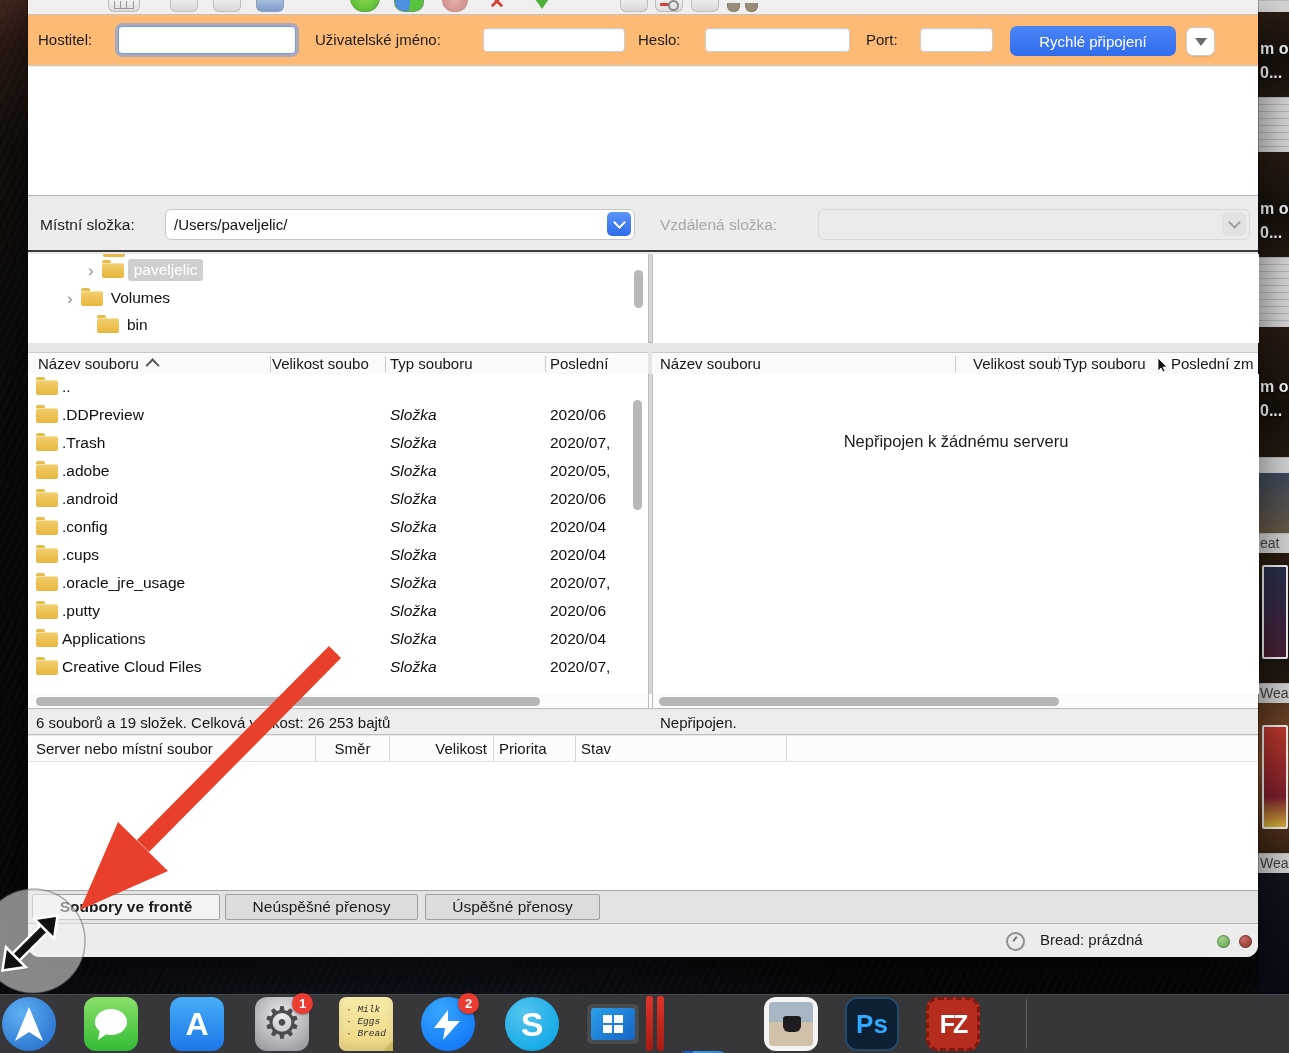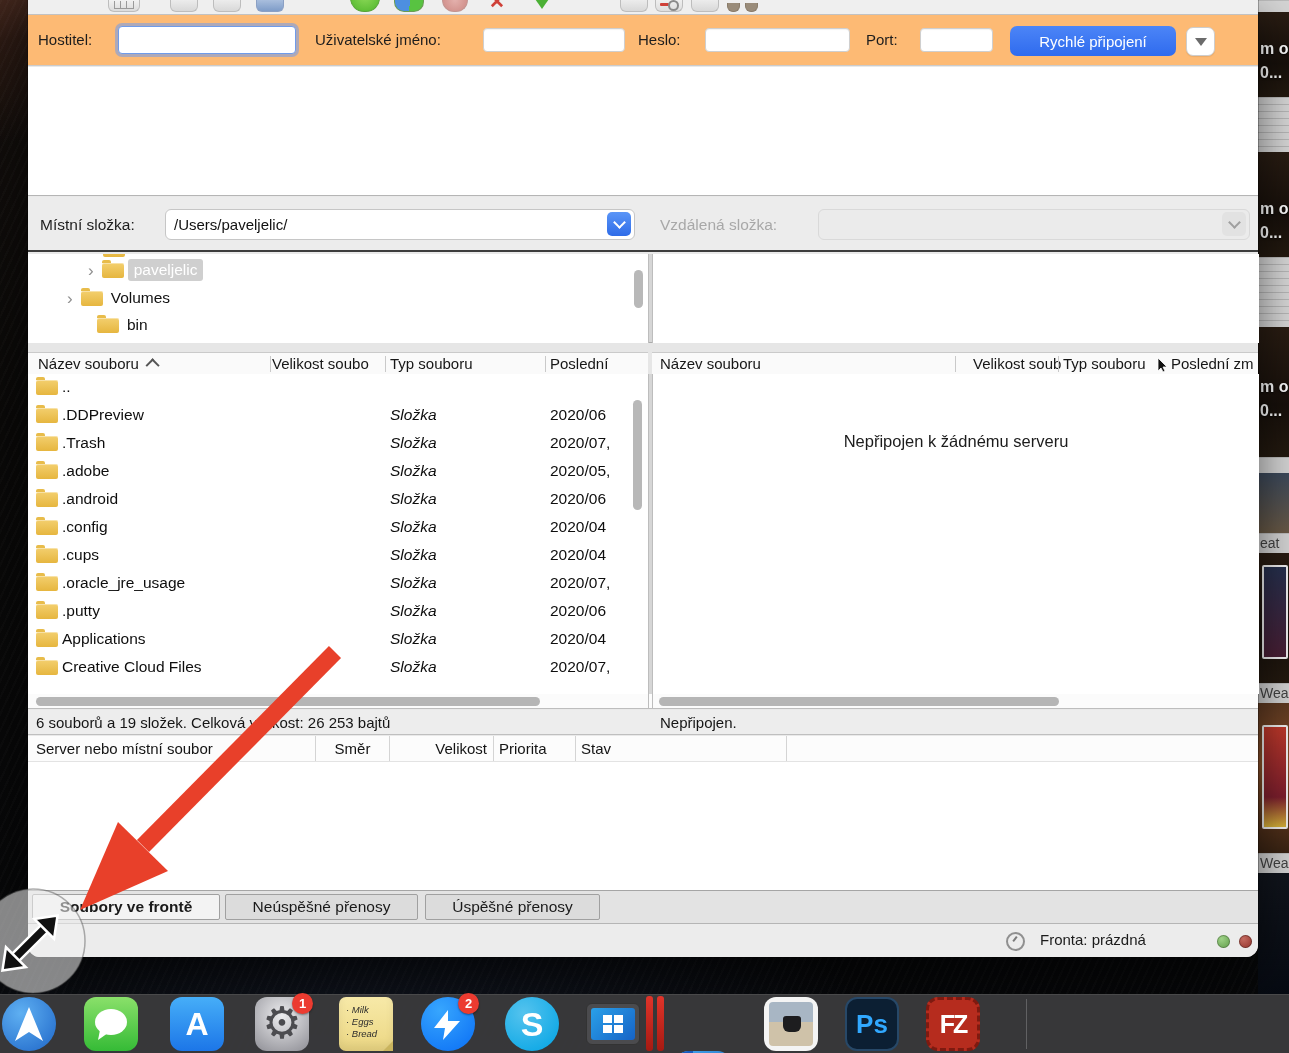--- a/index.html
+++ b/index.html
@@ -138,21 +138,21 @@
   .badge{position:absolute;right:-4px;top:-4px;min-width:21px;height:21px;border-radius:11px;background:#ec3b30;
     color:#fff;font-size:13px;font-weight:bold;display:flex;align-items:center;justify-content:center;box-shadow:0 1px 2px rgba(0,0,0,.4);}
   .glyph{width:100%;height:100%;display:flex;align-items:center;justify-content:center;color:#fff;font-weight:bold;}
   .d-spark{background:radial-gradient(circle at 35% 30%,#5fb0f2,#1e66c8);}
   .d-msg{background:linear-gradient(#8ae06a,#35bb36);}
   .d-astore{background:linear-gradient(#46aef8,#1c76e8);}
   .d-prefs{background:radial-gradient(circle at 50% 35%,#ededef,#8e8e95);}
   .gear{font-size:44px;color:#4c4c50;line-height:52px;text-align:center;width:100%;}
   .d-sticky{background:linear-gradient(#f7e9a8,#ecd783);border-radius:7px;position:relative;box-shadow:inset 0 -6px 8px rgba(0,0,0,.08);}
   .d-sticky::after{content:"";position:absolute;right:0;bottom:0;border-left:10px solid transparent;border-bottom:10px solid #c9b45e;}
-  .note{padding:7px 0 0 7px;font-family:Liberation Sans, sans-serif;font-style:italic;font-size:9.5px;color:#2d2d2d;line-height:12px;}
+  .note{padding:7px 0 0 7px;font-family:Liberation Mono, monospace;font-style:italic;font-size:9.5px;color:#2d2d2d;line-height:12px;}
   .d-messenger{background:radial-gradient(circle at 35% 25%,#37a6fe,#0a6ef5);}
   .d-skype{background:radial-gradient(circle at 35% 30%,#55c3ee,#00a3e4);}
   .d-skype .glyph{font-size:34px;}
   .d-astore .glyph{font-size:32px;}
   .d-winvm{top:8px;height:42px;background:#4b4b4e;border-radius:6px;border:1px solid #333;box-sizing:border-box;}
   .winscreen{position:absolute;inset:4px;background:linear-gradient(135deg,#2aa0e8,#1663c6);border-radius:3px;
     display:flex;align-items:center;justify-content:center;}
   .winlogo{width:20px;height:18px;background:
     linear-gradient(#fff,#fff) 0 0/9px 8px no-repeat,
     linear-gradient(#fff,#fff) 11px 0/9px 8px no-repeat,
@@ -411,21 +411,21 @@
     <section class="queuebody"></section>
 
     <section class="tabsrow">
       <div class="tab active" style="left:4px;width:188px">Soubory ve frontě</div>
       <div class="tab" style="left:197px;width:193px">Neúspěšné přenosy</div>
       <div class="tab" style="left:397px;width:175px">Úspěšné přenosy</div>
     </section>
 
     <section class="statusbar">
       <div class="speedo"></div>
-      <span class="sb-text">Fronta: prázdná</span>
+      <span class="sb-text">Bread: prázdná</span>
       <div class="dot green"></div>
       <div class="dot red"></div>
     </section>
   </div>
 
   <svg class="anno" width="1289" height="1053">
 
     <circle cx="33" cy="941" r="52" fill="rgba(240,240,240,0.55)" stroke="rgba(80,80,80,0.45)" stroke-width="1.5"></circle>
     <g transform="translate(30,943) rotate(-45)">
       <rect x="-22" y="-5" width="44" height="10" fill="#111" stroke="#fff" stroke-width="2.5"></rect>

